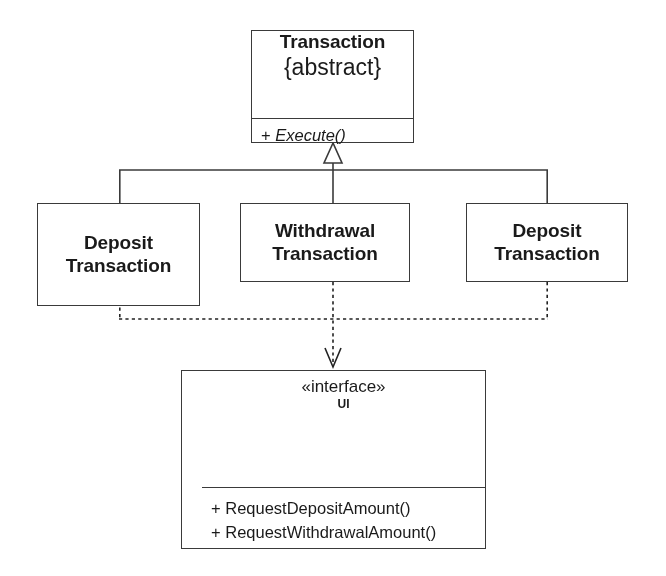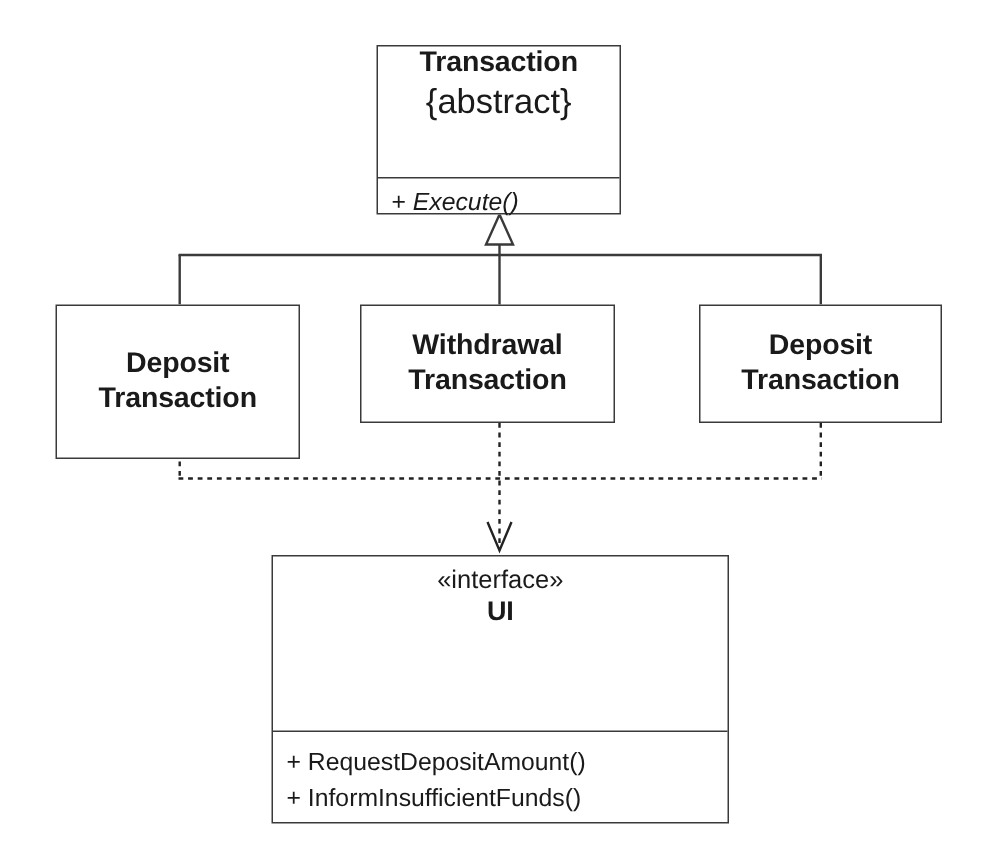--- a/index.html
+++ b/index.html
@@ -48,21 +48,21 @@
     justify-content: center;
   }
   .cls-name {
     font-size: 19px;
     font-weight: bold;
     color: #1a1a1a;
     line-height: 1.18;
     letter-spacing: -0.1px;
   }
   .cls-name.small {
-    font-size: 18px;
+    font-size: 12px;
   }
   .cls-stereotype {
     font-size: 17px;
     font-weight: normal;
     color: #1a1a1a;
     line-height: 1.2;
   }
   .cls-modifier {
     font-size: 23px;
     font-weight: normal;
@@ -147,30 +147,30 @@
     </div>
   </div>
 
   <div class="uml-class" style="left:466px; top:203px; width:162px; height:79px;">
     <div class="compartment name-compartment" style="flex:1;">
       <div class="cls-name">Deposit</div>
       <div class="cls-name">Transaction</div>
     </div>
   </div>
 
-  <div class="uml-class" style="left:181px; top:370px; width:305px; height:179px;">
+  <div class="uml-class" style="left:181px; top:370px; width:305px; height:179px;padding-left:20px;">
     <div class="compartment name-compartment" style="height:80px; justify-content:flex-start; padding-top:6px;">
       <div class="cls-stereotype">«interface»</div>
       <div class="cls-name small">UI</div>
     </div>
     <div class="compartment members divider-top" style="flex:1;">
       <div class="member">
         <span class="vis">+</span>
         <span>RequestDepositAmount()</span>
       </div>
       <div class="member">
         <span class="vis">+</span>
-        <span>InformInsufficientFunds()</span>
+        <span>RequestWithdrawalAmount()</span>
       </div>
     </div>
   </div>
 
 </div>
 
 </body></html>

